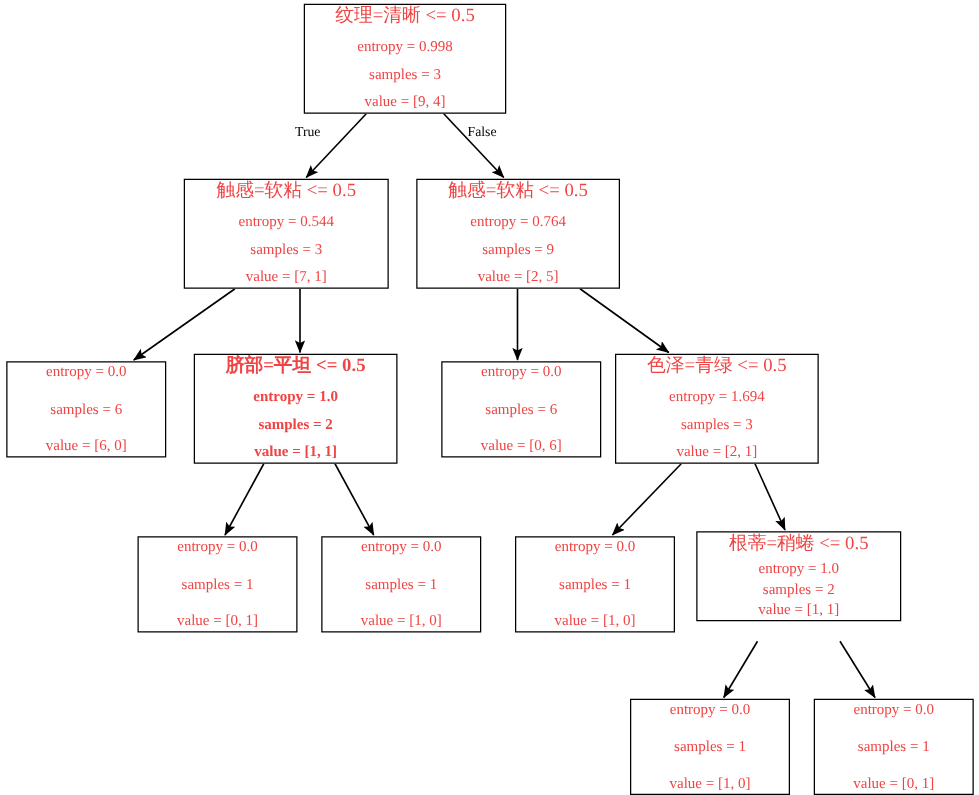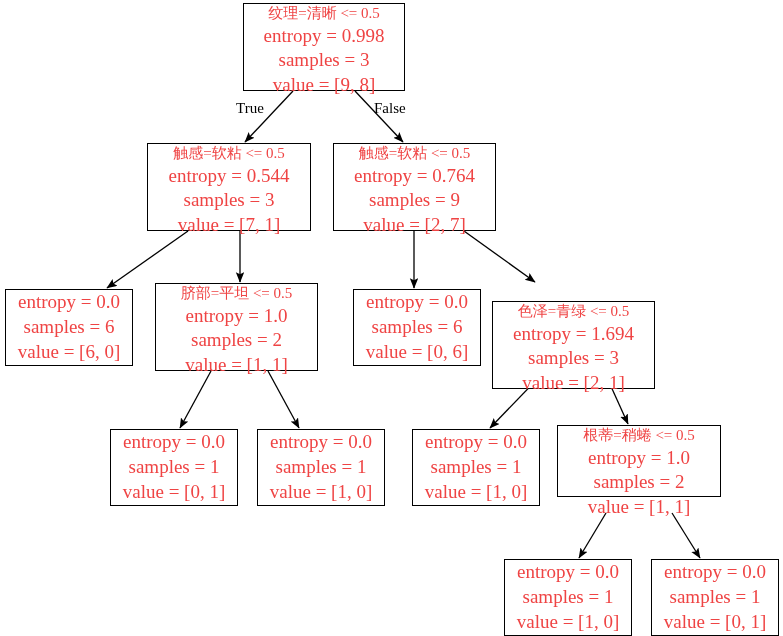--- a/index.html
+++ b/index.html
@@ -37,25 +37,25 @@
     white-space: nowrap;
   }
   .node .line {
     display: block;
     text-align: center;
   }
   .cond {
     font-size: 15px;
   }
   .stat {
-    font-size: 19px;
+    font-size: 12px;
   }
   .edge-label {
     position: absolute;
-    font-size: 15px;
+    font-size: 11px;
     color: #000000;
     white-space: nowrap;
   }
 </style>
 </head>
 <body>
 
 <div id="canvas">
   <svg id="edges" viewBox="0 0 783 636" xmlns="http://www.w3.org/2000/svg">
     <defs>
@@ -76,51 +76,51 @@
         <line x1="604" y1="371" x2="628" y2="424" marker-end="url(#arrow)"></line>
         <line x1="606" y1="513" x2="579" y2="558" marker-end="url(#arrow)"></line>
         <line x1="672" y1="513" x2="700" y2="558" marker-end="url(#arrow)"></line>
       </g>
   </svg>
   <div id="node-layer">
       <div class="node" style="left: 243px; top: 3px; width: 162px; height: 88px;">
         <span class="line cond">纹理=清晰 &lt;= 0.5</span>
         <span class="line stat">entropy = 0.998</span>
         <span class="line stat">samples = 3</span>
-        <span class="line stat">value = [9, 8]</span>
+        <span class="line stat">value = [9, 4]</span>
       </div>
       <div class="node" style="left: 147px; top: 143px; width: 164px; height: 88px;">
         <span class="line cond">触感=软粘 &lt;= 0.5</span>
         <span class="line stat">entropy = 0.544</span>
         <span class="line stat">samples = 3</span>
         <span class="line stat">value = [7, 1]</span>
       </div>
       <div class="node" style="left: 333px; top: 143px; width: 163px; height: 88px;">
         <span class="line cond">触感=软粘 &lt;= 0.5</span>
         <span class="line stat">entropy = 0.764</span>
         <span class="line stat">samples = 9</span>
-        <span class="line stat">value = [2, 7]</span>
+        <span class="line stat">value = [2, 5]</span>
       </div>
       <div class="node" style="left: 5px; top: 289px; width: 128px; height: 77px;">
         <span class="line stat">entropy = 0.0</span>
         <span class="line stat">samples = 6</span>
         <span class="line stat">value = [6, 0]</span>
       </div>
-      <div class="node" style="left: 155px; top: 283px; width: 163px; height: 88px;">
+      <div class="node" style="left: 155px; top: 283px; width: 163px; height: 88px; font-weight: bold;">
         <span class="line cond">脐部=平坦 &lt;= 0.5</span>
         <span class="line stat">entropy = 1.0</span>
         <span class="line stat">samples = 2</span>
         <span class="line stat">value = [1, 1]</span>
       </div>
       <div class="node" style="left: 353px; top: 289px; width: 128px; height: 77px;">
         <span class="line stat">entropy = 0.0</span>
         <span class="line stat">samples = 6</span>
         <span class="line stat">value = [0, 6]</span>
       </div>
-      <div class="node" style="left: 492px; top: 301px; width: 163px; height: 88px;">
+      <div class="node" style="left: 492px; top: 283px; width: 163px; height: 88px;">
         <span class="line cond">色泽=青绿 &lt;= 0.5</span>
         <span class="line stat">entropy = 1.694</span>
         <span class="line stat">samples = 3</span>
         <span class="line stat">value = [2, 1]</span>
       </div>
       <div class="node" style="left: 110px; top: 429px; width: 128px; height: 77px;">
         <span class="line stat">entropy = 0.0</span>
         <span class="line stat">samples = 1</span>
         <span class="line stat">value = [0, 1]</span>
       </div>

